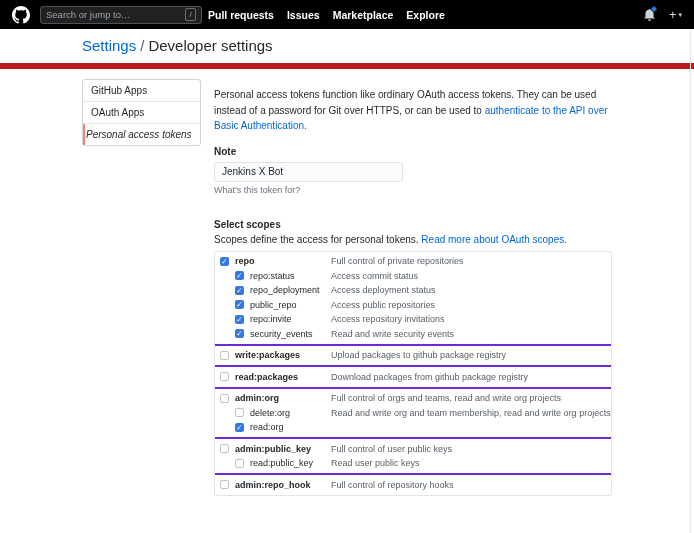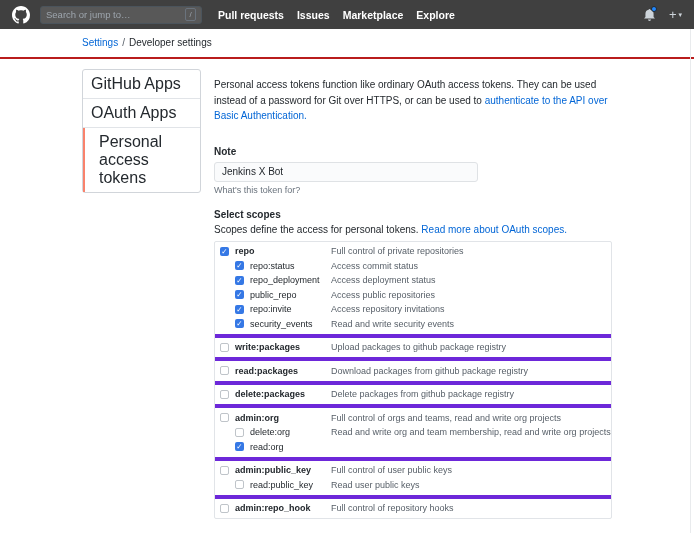--- a/index.html
+++ b/index.html
@@ -1,66 +1,66 @@
 <!DOCTYPE html>
 <html><head>
 <meta charset="utf-8">
 <style>
   * { margin:0; padding:0; box-sizing:border-box; }
   html,body { width:694px; height:533px; overflow:hidden; background:#fff;
     font-family:"Liberation Sans","DejaVu Sans",sans-serif; color:#24292e; position:relative; }
   a { color:#0366d6; text-decoration:none; cursor:pointer; }
 
   
-  .header { height:29px; background:#404040; display:flex; align-items:center; padding:0 12px; }
+  .header { height:29px; background:#000000; display:flex; align-items:center; padding:0 12px; }
   .logo { display:flex; align-items:center; cursor:pointer; }
   .logo svg { width:18px; height:18px; fill:#ffffff; }
   .search { margin-left:10px; width:162px; height:18px; background:rgba(255,255,255,0.13);
     border:1px solid #4b545c; border-radius:3px; display:flex; align-items:center; padding:0 5px; }
   .search input { flex:1; min-width:0; background:transparent; border:none; outline:none;
     font-size:9.5px; color:#fff; font-family:inherit; }
   .search input::placeholder { color:#9da5ad; }
   .slash-key { width:11px; height:13px; border:1px solid #6a737d; border-radius:2px; color:#9da5ad;
     font-size:8px; line-height:11px; text-align:center; flex:none; }
-  .nav { display:flex; margin-left:16px; }
+  .nav { display:flex; margin-left:6px; }
   .nav-item { color:#ffffff; font-size:10.5px; font-weight:bold; margin-right:13px; cursor:pointer; white-space:nowrap; }
   .header-right { margin-left:auto; display:flex; align-items:center; }
   .bell-wrap { position:relative; cursor:pointer; display:flex; }
   .bell-wrap svg { width:13px; height:13px; fill:#cdd4da; }
   .notif-dot { position:absolute; top:-2px; right:-1px; width:6px; height:6px; border-radius:50%;
     border:1px solid #24292e; }
   .plus-wrap { margin-left:13px; display:flex; align-items:center; cursor:pointer; color:#cdd4da; }
   .plus-glyph { font-size:13px; line-height:13px; }
   .caret { font-size:7px; margin-left:2px; }
 
   
-  .breadcrumb-bar { padding:8px 0 9px 82px; border-bottom:2px solid #b91c1c; font-size:10px; }
+  .breadcrumb-bar { padding:8px 0 9px 82px; border-bottom:6px solid #b91c1c; font-size:15px; }
   .crumb-sep { color:#586069; margin:0 4px; }
   .crumb-current { color:#24292e; }
 
   
   .content { display:flex; padding:10px 0 0 82px; align-items:flex-start; }
   .sidebar { width:119px; border:1px solid #d1d5da; border-radius:3px; flex:none; background:#fff; }
-  .sidebar-item { padding:5px 8px; font-size:16px; border-bottom:1px solid #e1e4e8; cursor:pointer; }
+  .sidebar-item { padding:5px 8px; font-size:10px; border-bottom:1px solid #e1e4e8; cursor:pointer; }
   .sidebar-item:last-child { border-bottom:none; }
-  .sidebar-item.active { border-left:2px solid; padding-left:14px; }
+  .sidebar-item.active { border-left:2px solid; padding-left:1px;font-style:italic; }
 
   .main { margin-left:13px; width:398px; }
   .page-title { font-size:16.5px; font-weight:400; padding:3px 0 8px; border-bottom:1px solid #e1e4e8; }
   .intro { font-size:10px; line-height:1.55; margin-top:8px; }
-  .note-label, .scopes-label { font-size:10px; font-weight:bold; margin-top:22px; }
-  .note-input { display:block; margin-top:5px; width:264px; height:20px; border:1px solid #dfe2e5;
+  .note-label, .scopes-label { font-size:10px; font-weight:bold; margin-top:12px; }
+  .note-input { display:block; margin-top:5px; width:189px; height:20px; border:1px solid #dfe2e5;
     border-radius:3px; background:#fafbfc; font-size:10px; padding:0 7px; color:#24292e;
     font-family:inherit; outline:none; }
   .note-help { font-size:9px; color:#6a737d; margin-top:3px; }
-  .scopes-label { margin-top:14px; }
+  .scopes-label { margin-top:24px; }
   .scopes-desc { font-size:10px; margin-top:4px; }
 
   .scopes-table { margin-top:6px; border:1px solid #e1e4e8; border-radius:2px; }
-  .scope-group { padding:2.5px 0; border-top:4px solid #6d28d9; }
+  .scope-group { padding:2.5px 0; border-top:2px solid #6d28d9; }
   .scope-group:first-child { border-top:none; }
   .scope-row { position:relative; display:flex; align-items:center; height:14.5px; padding-left:5px;
     font-size:9px; }
   .scope-row.sub { padding-left:20px; }
   .checkbox { width:9px; height:9px; border-radius:2px; margin-right:6px; flex:none; cursor:pointer;
     display:flex; align-items:center; justify-content:center; }
   .checkbox.unchecked { background:#fff; border:1px solid #bfc4c9; }
   .checkbox.checked { color:#fff; font-size:7.5px; line-height:9px; }
   .scope-name { white-space:nowrap; }
   .scope-row.top .scope-name { font-weight:bold;text-align:right; }
@@ -167,27 +167,20 @@
         <div class="scope-group">
           <div class="scope-row top">
             <span class="checkbox unchecked"></span>
             <span class="scope-name">read:packages</span>
             <span class="scope-desc">Download packages from github package registry</span>
           </div>
         </div>
         <div class="scope-group">
           <div class="scope-row top">
             <span class="checkbox unchecked"></span>
-            <span class="scope-name">delete:packages</span>
-            <span class="scope-desc">Delete packages from github package registry</span>
-          </div>
-        </div>
-        <div class="scope-group">
-          <div class="scope-row top">
-            <span class="checkbox unchecked"></span>
             <span class="scope-name">admin:org</span>
             <span class="scope-desc">Full control of orgs and teams, read and write org projects</span>
           </div>
           <div class="scope-row sub">
             <span class="checkbox unchecked"></span>
             <span class="scope-name">delete:org</span>
             <span class="scope-desc">Read and write org and team membership, read and write org projects</span>
           </div>
           <div class="scope-row sub">
             <span class="checkbox checked" style="background: rgb(53, 120, 229);">✓</span>

